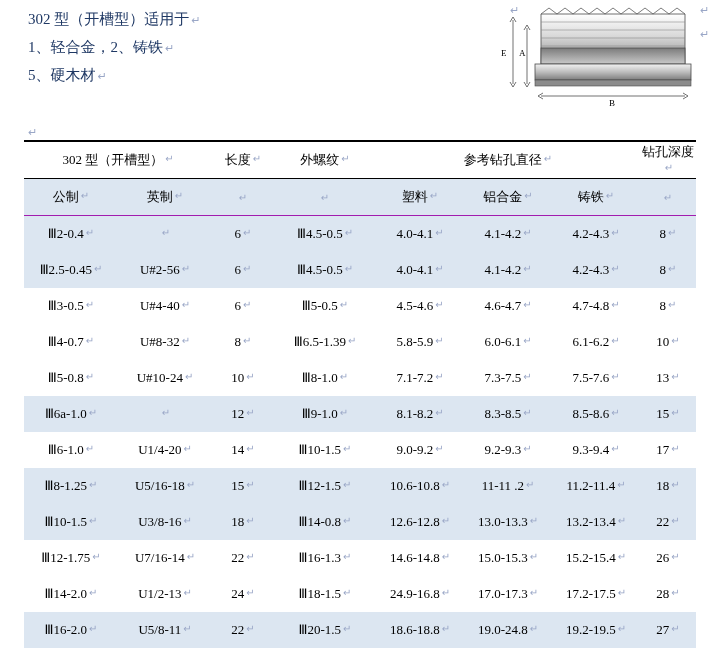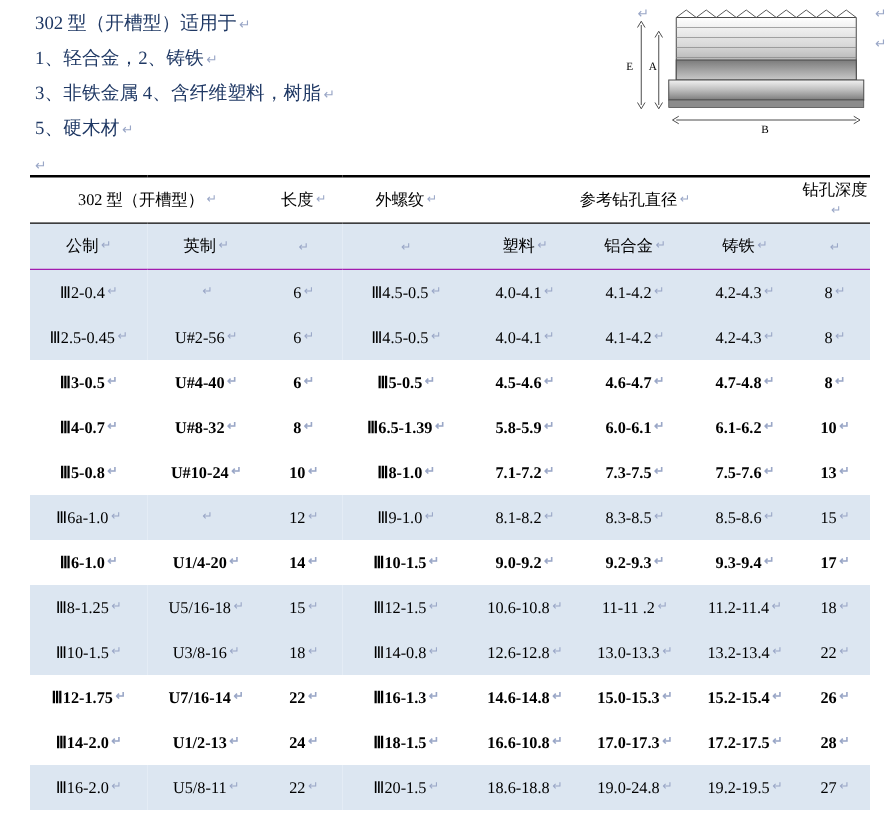--- a/index.html
+++ b/index.html
@@ -101,42 +101,40 @@
     font-size: 14px;
     height: 32px;
     background: #dce6f1;
     border-bottom: 1px solid #a21caf;
   }
   tr.alt td {
     background: #dce6f1;
   }
   tr.plain td {
     background: #ffffff;
-    font-weight: bold;
   }
   .mark {
     color: #9aa7c7;
     font-size: 10px;
     margin-left: 2px;
     vertical-align: 2px;
   }
   .emptymark {
     color: #9aa7c7;
     font-size: 10px;
   }
 </style>
 </head>
 <body>
 
 <div class="header">
 
   <div class="intro">
     <div class="intro-line"><span>302 型（开槽型）适用于</span><span class="pilcrow">↵</span></div>
     <div class="intro-line"><span>1、轻合金，2、铸铁</span><span class="pilcrow">↵</span></div>
-    <div class="intro-line"><span>3、非铁金属 4、含纤维塑料，树脂</span><span class="pilcrow">↵</span></div>
     <div class="intro-line"><span>5、硬木材</span><span class="pilcrow">↵</span></div>
   </div>
 
   <span class="topmark" style="left:510px; top:4px;">↵</span>
   <span class="topmark" style="left:700px; top:4px;">↵</span>
   <span class="topmark" style="left:700px; top:28px;">↵</span>
 
   <div class="drawing">
     <svg width="220" height="108" viewBox="0 0 220 108" xmlns="http://www.w3.org/2000/svg">
       <defs>
@@ -336,21 +334,21 @@
         <td><span>15.0-15.3</span><span class="mark">↵</span></td>
         <td><span>15.2-15.4</span><span class="mark">↵</span></td>
         <td><span>26</span><span class="mark">↵</span></td>
       </tr>
 
       <tr class="plain">
         <td><span>Ⅲ14-2.0</span><span class="mark">↵</span></td>
         <td><span>U1/2-13</span><span class="mark">↵</span></td>
         <td><span>24</span><span class="mark">↵</span></td>
         <td><span>Ⅲ18-1.5</span><span class="mark">↵</span></td>
-        <td><span>16.6-10.8</span><span class="mark">↵</span></td>
+        <td><span>24.9-16.8</span><span class="mark">↵</span></td>
         <td><span>17.0-17.3</span><span class="mark">↵</span></td>
         <td><span>17.2-17.5</span><span class="mark">↵</span></td>
         <td><span>28</span><span class="mark">↵</span></td>
       </tr>
 
       <tr class="alt">
         <td><span>Ⅲ16-2.0</span><span class="mark">↵</span></td>
         <td><span>U5/8-11</span><span class="mark">↵</span></td>
         <td><span>22</span><span class="mark">↵</span></td>
         <td><span>Ⅲ20-1.5</span><span class="mark">↵</span></td>

